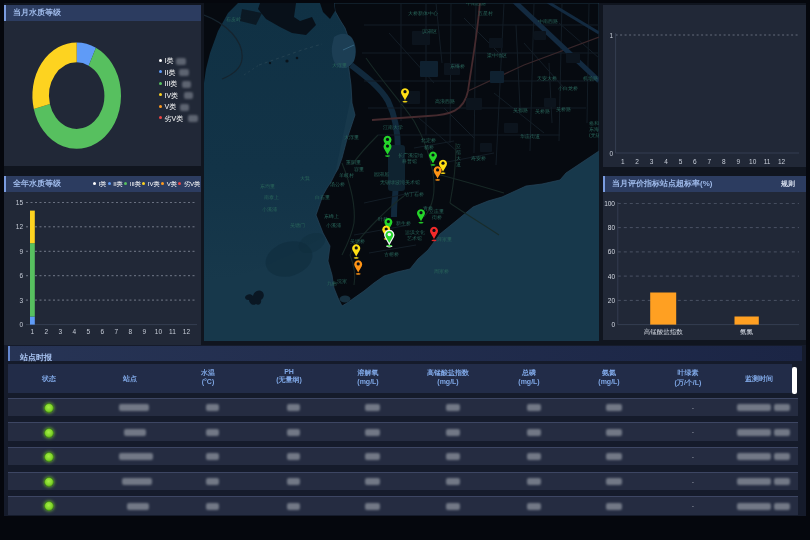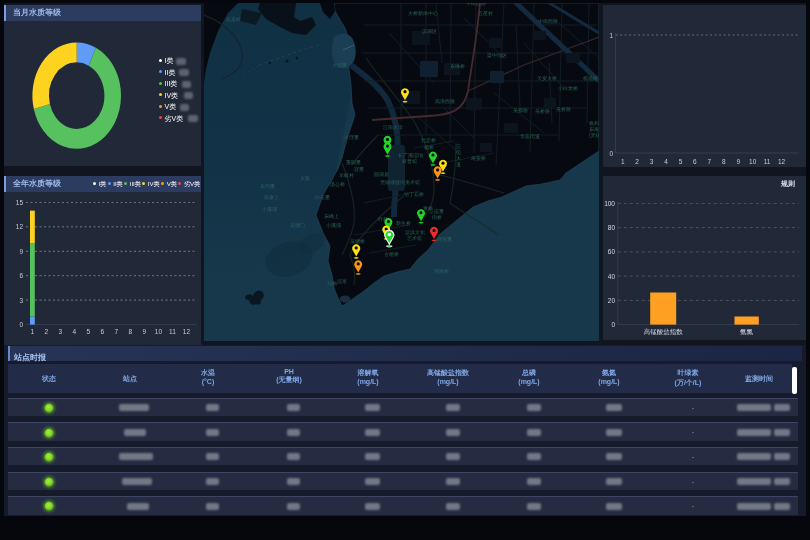--- a/index.html
+++ b/index.html
@@ -107,20 +107,21 @@
         <text x="120.8" y="159">8</text>
         <text x="135.2" y="159">9</text>
       <text x="149.7" y="159">10</text>
         <text x="164.1" y="159">11</text>
         <text x="178.6" y="159">12</text>
     </g>
   </svg>
 </div>
 
 <div class="panel" id="p4" style="left:603px;top:176px;width:203px;height:164px;">
+  <div class="ph">当月评价指标站点超标率(%)</div>
   <div style="position:absolute;right:11px;top:0;height:16px;line-height:16px;font-size:7px;color:#d5dded;font-weight:bold;">规则</div>
   <svg width="203" height="164" viewBox="0 0 203 164">
     <g stroke="#6a7287" stroke-width="0.7" stroke-dasharray="3,3" opacity="0.8">
       <line x1="14.8" y1="27.4" x2="196" y2="27.4"></line>
       <line x1="14.8" y1="51.6" x2="196" y2="51.6"></line>
       <line x1="14.8" y1="75.9" x2="196" y2="75.9"></line>
       <line x1="14.8" y1="100.1" x2="196" y2="100.1"></line>
       <line x1="14.8" y1="124.4" x2="196" y2="124.4"></line>
     </g>
     <line x1="14.8" y1="26" x2="14.8" y2="148.6" stroke="#3a4358" stroke-width="0.8"></line>
@@ -358,21 +359,21 @@
       <g transform="translate(154.2,269.5)">
         <path d="M0,0.5 a2.5,0.75 0 1 0 0.01,0" fill="#ff9415" opacity="0.92"></path>
         <path d="M0,0 C-1.5,-3 -2.6,-4.5 -3.55,-6.3 A4.0,4.0 0 1 1 3.55,-6.3 C2.6,-4.5 1.5,-3 0,0 Z" fill="#ff9415"></path>
         <circle cx="0" cy="-8.6" r="1.6" fill="#0a0f16"></circle>
       </g>
 </svg>
 </div>
 
 <div class="panel" id="tbl" style="left:4px;top:345px;width:802px;height:171px;background:#151b2b;">
   <div style="position:absolute;left:4px;top:1px;width:794px;height:15px;background:linear-gradient(90deg,#273455,#1b2545);border-left:2px solid #6487d0;box-sizing:border-box;">
-    <span style="color:#a9c4f2;font-size:8px;font-weight:bold;line-height:15px;padding-left:4px;">站点时报</span>
+    <span style="color:#a9c4f2;font-size:8px;font-weight:bold;line-height:15px;padding-left:10px;">站点时报</span>
   </div>
 
   <div style="position:absolute;left:4px;top:19px;width:784px;height:29px;background:#222c48;"></div>
   <div id="thead" style="position:absolute;left:0;top:19px;width:788px;height:29px;color:#7fa7e5;font-size:7px;font-weight:bold;">
     <div style="position:absolute;left:25px;top:0;width:40px;text-align:center;line-height:29px;">状态</div>
     <div style="position:absolute;left:96px;top:0;width:60px;text-align:center;line-height:29px;">站点</div>
     <div style="position:absolute;left:174px;top:4px;width:60px;text-align:center;">水温<br>(°C)</div>
     <div style="position:absolute;left:255px;top:4px;width:60px;text-align:center;">PH<br>(无量纲)</div>
     <div style="position:absolute;left:334px;top:4px;width:60px;text-align:center;">溶解氧<br>(mg/L)</div>
     <div style="position:absolute;left:414px;top:4px;width:60px;text-align:center;">高锰酸盐指数<br>(mg/L)</div>

